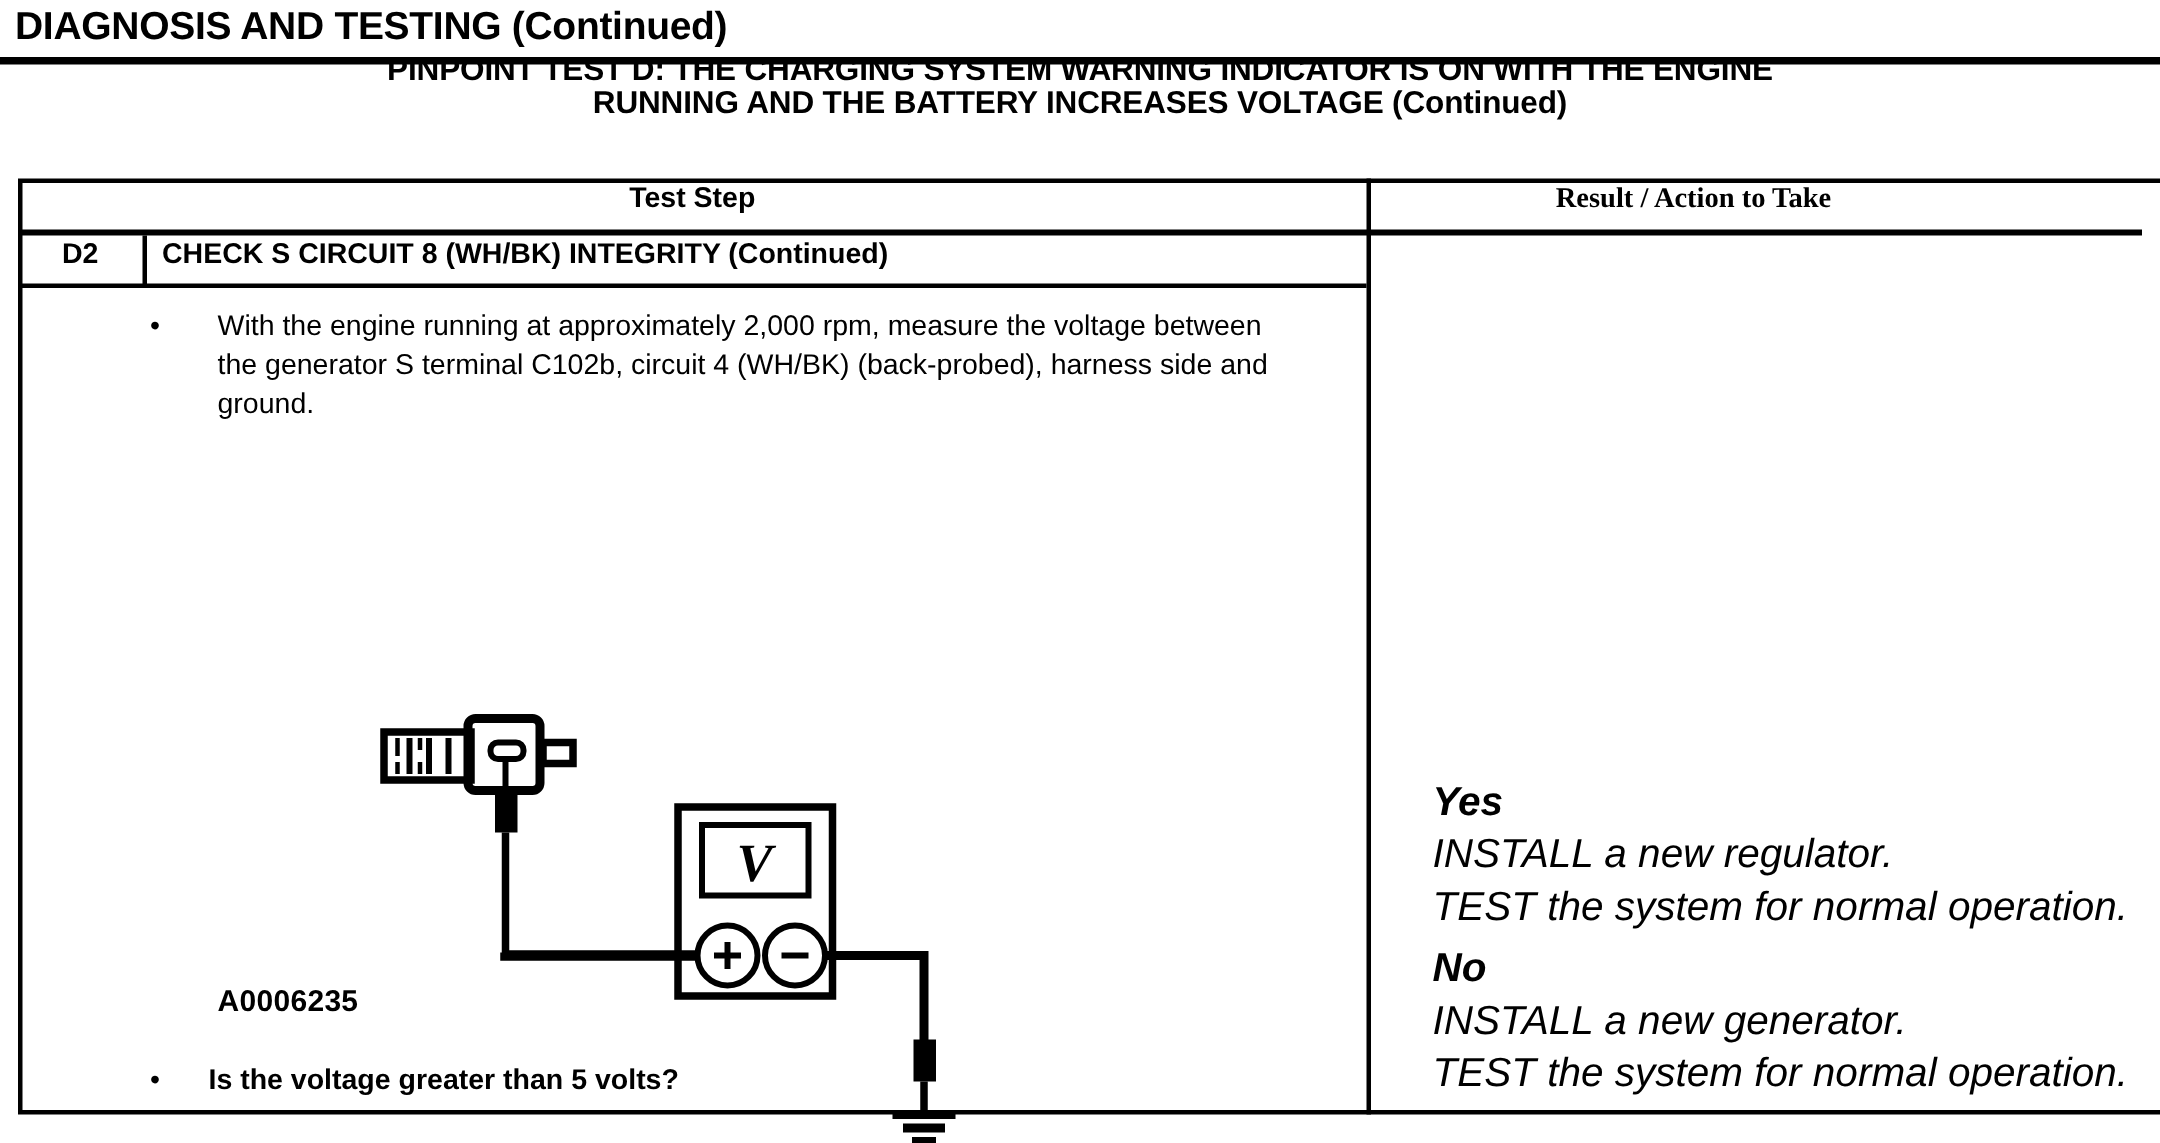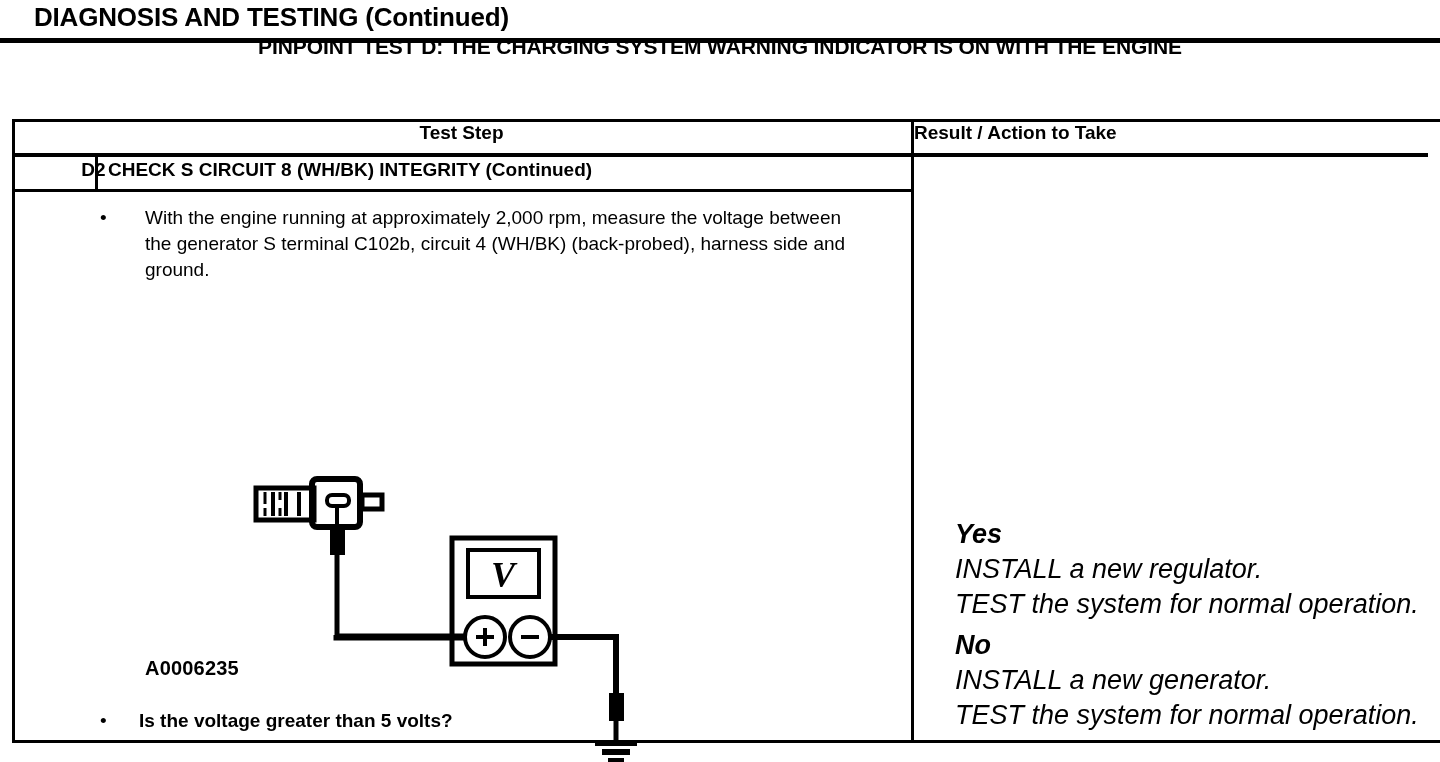--- a/index.html
+++ b/index.html
@@ -18,21 +18,20 @@
 
   
   .page-title {
     position: absolute;
     left: 10px;
     top: 2px;
     font-size: 26px;
     font-weight: bold;
     letter-spacing: -0.2px;
     white-space: nowrap;
-    margin-left: 24px;
   }
   .title-rule {
     position: absolute;
     left: 0;
     top: 38px;
     width: 1440px;
     height: 5px;
     background: #000;
   }
   .subtitle {
@@ -108,33 +107,33 @@
     width: 899px;
     text-align: center;
     font-size: 19px;
     font-weight: bold;
   }
   .th-result {
     position: absolute;
     left: 902px;
     top: 3px;
     width: 430px;
-    text-align: left;
-    font-size: 19px;
-    font-weight: bold;
+    text-align: center;
+    font-size: 19px;
+    font-weight: bold;
+    font-family: Liberation Serif, serif;
   }
   .d2-id {
     position: absolute;
     left: 0;
     top: 40px;
     width: 83px;
     text-align: center;
     font-size: 19px;
     font-weight: bold;
-    margin-left: 40px;
   }
   .d2-title {
     position: absolute;
     left: 96px;
     top: 40px;
     font-size: 19px;
     font-weight: bold;
     white-space: nowrap;
   }
 
@@ -218,20 +217,21 @@
     pointer-events: none;
   }
 </style>
 </head>
 <body>
 
 <div class="page-title">DIAGNOSIS AND TESTING (Continued)</div>
 <div class="title-rule"></div>
 <div class="subtitle">
   <span>PINPOINT TEST  D: THE CHARGING SYSTEM WARNING INDICATOR IS ON WITH THE ENGINE</span>
+  <span class="line2">RUNNING AND THE BATTERY INCREASES VOLTAGE (Continued)</span>
 </div>
 
 <div class="table">
   <div class="tbl-border-outer"></div>
   <div class="col-divider"></div>
   <div class="header-rule"></div>
   <div class="d2-rule"></div>
   <div class="d2-divider"></div>
 
   <div class="th-teststep">Test Step</div>

